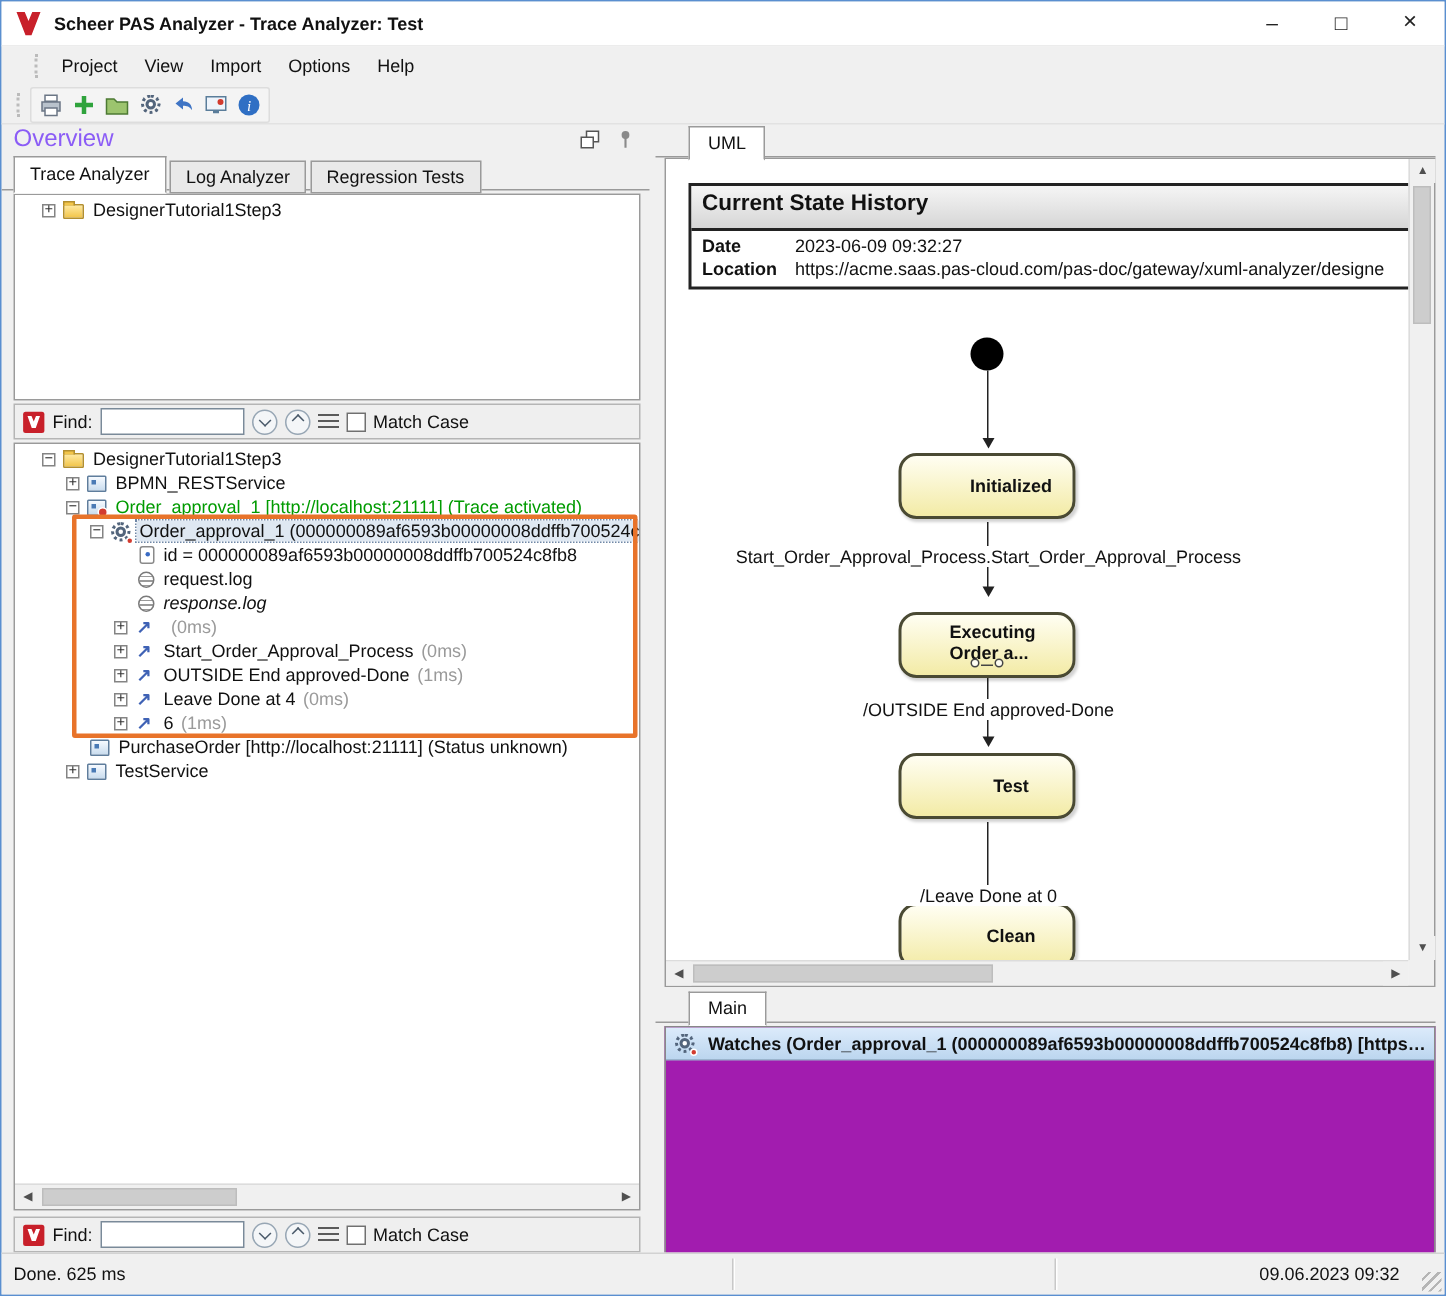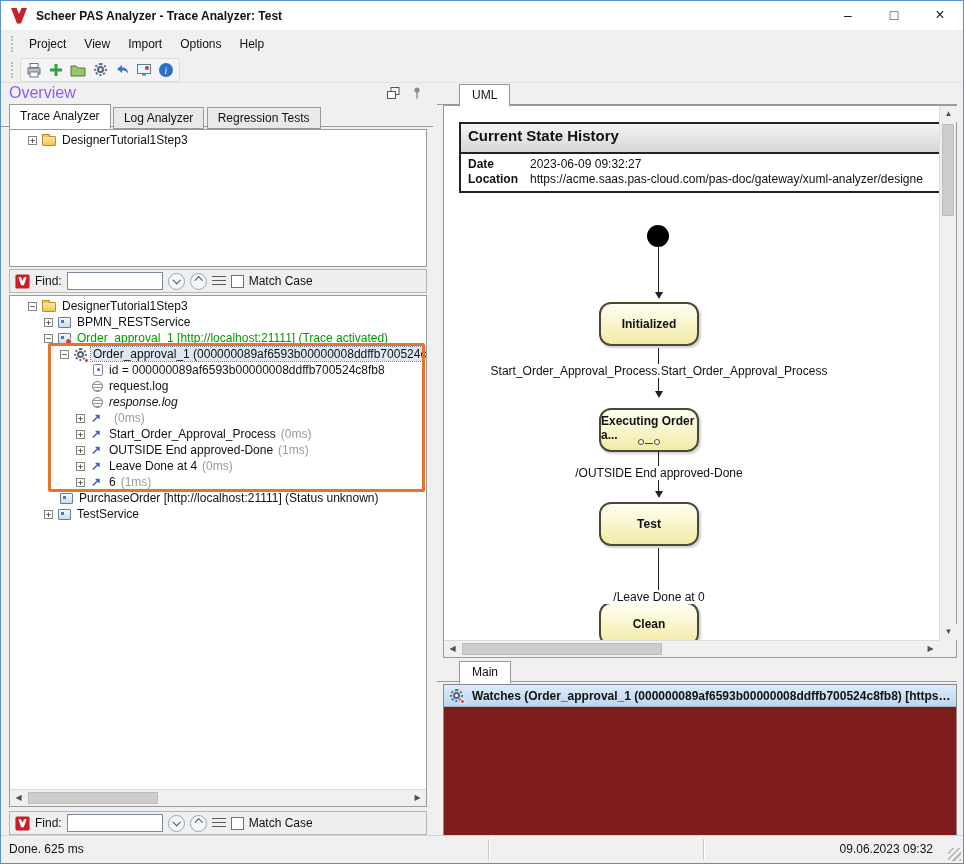--- a/index.html
+++ b/index.html
@@ -12,21 +12,21 @@
   
   .titlebar { position:absolute; left:0; top:0; right:0; height:30px; background:#ffffff;
               display:flex; align-items:center; border-bottom:1px solid #ececec; }
   .app-logo { width:18px; height:18px; margin:0 8px 0 9px; flex:0 0 auto; }
   .title-text { font-size:12px; font-weight:bold; color:#111; }
   .win-controls { position:absolute; right:0; top:0; height:30px; display:flex; }
   .win-btn { width:46px; height:30px; text-align:center; line-height:28px; font-size:14px; color:#222; cursor:default; }
 
   
   .menubar { position:absolute; left:0; top:30px; right:0; height:26px; background:#f0f0f0;
-             display:flex; align-items:center; padding-left:10px; }
+             display:flex; align-items:center; padding-left:22px; }
   .menu-item { padding:4px 9px; font-size:12px; }
   .grip { width:3px; height:16px; border-left:2px dotted #bbb; margin-right:6px; }
 
   
   .toolbar { position:absolute; left:0; top:56px; right:0; height:26px; background:#f0f0f0;
              display:flex; align-items:center; padding-left:10px; border-bottom:1px solid #e2e2e2; }
   .tb-group { display:flex; align-items:center; border:1px solid #ddd; border-radius:2px;
               padding:1px 2px; margin-right:6px; background:#f4f4f4; }
   .tb-icon { width:20px; height:20px; display:flex; align-items:center; justify-content:center; margin:0 1px; }
 
@@ -127,37 +127,37 @@
   .history-box { position:absolute; left:15px; top:16px; right:-2px; border:2px solid #222; background:#fff; }
   .history-title { height:30px; background:linear-gradient(#f5f5f5,#d6d6d6); border-bottom:2px solid #222;
                    font-weight:bold; font-size:15px; padding:3px 7px; }
   .history-rows { padding:3px 0 4px 0; }
   .history-row { display:flex; font-size:12px; height:15px; line-height:15px; padding-left:7px; white-space:nowrap; overflow:hidden; }
   .history-row .hl { font-weight:bold; width:62px; flex:0 0 auto; }
 
   .initial-node { position:absolute; left:203px; top:119px; width:22px; height:22px; border-radius:50%; background:#000; }
   .varrow { position:absolute; width:1px; background:#222; z-index:1; }
   .varrow::after { content:""; position:absolute; bottom:-2px; left:-3.5px; border:4px solid transparent; border-top:7px solid #222; border-bottom:none; }
-  .state { position:absolute; width:100px; height:44px; border:2px solid #4a4a33; border-radius:12px;
+  .state { position:absolute; width:118px; height:44px; border:2px solid #4a4a33; border-radius:12px;
            background:linear-gradient(#fffef2,#f3eba6); box-shadow:1.5px 2px 2px rgba(0,0,0,0.18);
-           display:flex; align-items:center; justify-content:center; font-weight:bold; font-size:12px; z-index:2; }
+           display:flex; align-items:center; justify-content:center; font-weight:bold; font-size:12px; z-index:2;padding-left:32px; }
   .composite-icon { position:absolute; bottom:3px; left:50%; transform:translateX(-50%); width:22px; height:8px; }
   .composite-icon i { position:absolute; width:6px; height:6px; border:1px solid #444; border-radius:50%; background:#fffef2; top:0; }
   .composite-icon i:first-child { left:0; } .composite-icon i:last-child { right:0; }
   .composite-icon::before { content:""; position:absolute; left:7px; right:7px; top:4px; border-top:1px solid #444; }
   .trans-label { position:absolute; left:0; width:430px; text-align:center; font-size:12px; background:#fff; z-index:3;
                  white-space:nowrap; }
 
   .vscroll { position:absolute; right:0; top:0; bottom:17px; width:17px; background:#f0f0f0; border-left:1px solid #dcdcdc; }
   .vs-thumb { left:2px; width:12px; }
   .sb-corner { position:absolute; right:0; bottom:0; width:17px; height:17px; background:#f0f0f0; }
 
   .main-tab-row { position:absolute; left:0; right:8px; top:577px; height:22px; }
 
-  .watches-panel { position:absolute; left:6px; right:8px; top:601px; height:161px; border:1px solid #888; background:#7f1d1d; }
+  .watches-panel { position:absolute; left:6px; right:8px; top:601px; height:161px; border:1px solid #888; background:#a21caf; }
   .watches-header { height:22px; background:linear-gradient(#dcebfb,#bcd6ef); border-bottom:1px solid #9ab4cc;
                     display:flex; align-items:center; padding:0 5px; gap:5px; }
   .watches-title { font-weight:bold; font-size:12px; white-space:nowrap; overflow:hidden; text-overflow:ellipsis; }
 
   
   .statusbar { position:absolute; left:0; right:0; bottom:0; height:28px; background:#f0f0f0; border-top:1px solid #d2d2d2; }
   .sb-text-left { position:absolute; left:8px; top:6px; font-size:12px; }
   .sb-sep { position:absolute; top:3px; bottom:3px; width:1px; background:#c8c8c8; box-shadow:1px 0 0 #fff; }
   .sb-text-right { position:absolute; right:30px; top:6px; font-size:12px; }
   .resize-grip { position:absolute; right:2px; bottom:2px; width:13px; height:13px;

